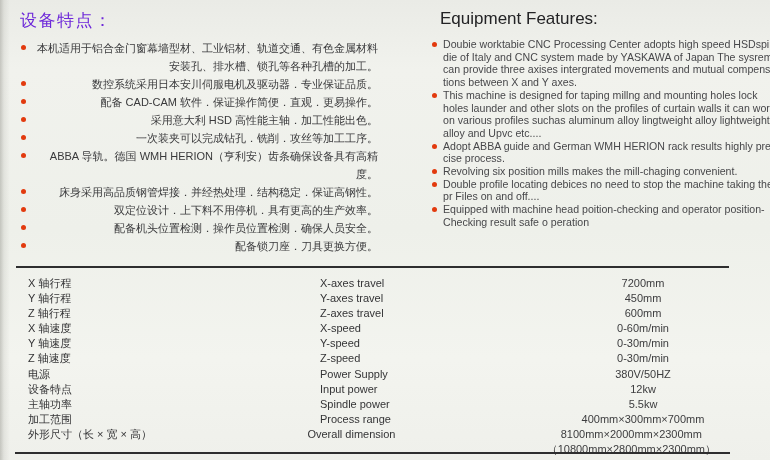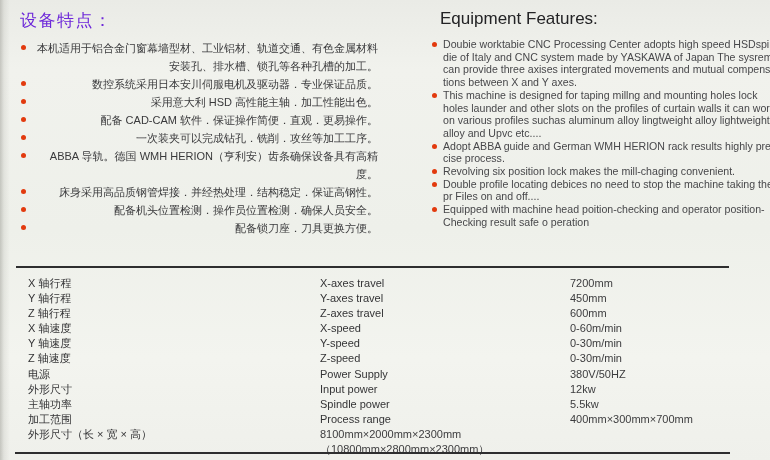--- a/index.html
+++ b/index.html
@@ -19,49 +19,50 @@
   .dot{position:absolute;width:5px;height:5px;border-radius:50%;background:var(--accent,#e23a0e);}
   .cn .feature-item{font-size:11px;line-height:18px;padding-left:12px;color:#39393b;text-align:right;}
   .cn .dot{left:1px;top:5.5px;}
   .en .feature-item{font-size:10.6px;line-height:12.7px;padding-left:11px;color:#47474a;}
   .en .dot{left:0;top:4px;}
   .spec-table{position:absolute;left:16px;top:266px;width:713px;border-top:2px solid var(--rule,#2e2e2f);}
   .spec-rows{padding-top:8px;}
   .spec-row{display:flex;font-size:11px;line-height:15.1px;color:#343436;}
   .spec-label-cn{width:292px;padding-left:12px;}
   .spec-label-en{width:250px;}
-  .spec-value{flex:1;text-align:left;padding-right:13px;white-space:nowrap;color:#3c3c3e;}
+  .spec-value{flex:1;text-align:center;padding-right:13px;white-space:nowrap;color:#3c3c3e;}
   .spec-value .v2{display:block;}
   .rule-bottom{position:absolute;top:184px;left:-1px;width:715px;height:2px;background:var(--rule,#2e2e2f);}
 </style>
 </head>
 <body style="--accent: #e23a0e; --rule: #2e2e2f;">
 
 <section class="col col-cn">
   <h2 class="title-cn">设备特点：</h2>
   <div class="feature-list cn">
       <div class="feature-item"><span class="dot"></span><span class="txt">本机适用于铝合金门窗幕墙型材、工业铝材、轨道交通、有色金属材料安装孔、排水槽、锁孔等各种孔槽的加工。</span></div>
       <div class="feature-item"><span class="dot"></span><span class="txt">数控系统采用日本安川伺服电机及驱动器．专业保证品质。</span></div>
+      <div class="feature-item"><span class="dot"></span><span class="txt">配备 CAD-CAM 软件．保证操作简便．直观．更易操作。</span></div>
       <div class="feature-item"><span class="dot"></span><span class="txt">采用意大利 HSD 高性能主轴．加工性能出色。</span></div>
-      <div class="feature-item"><span class="dot"></span><span class="txt">配备 CAD-CAM 软件．保证操作简便．直观．更易操作。</span></div>
       <div class="feature-item"><span class="dot"></span><span class="txt">一次装夹可以完成钻孔．铣削．攻丝等加工工序。</span></div>
       <div class="feature-item"><span class="dot"></span><span class="txt">ABBA 导轨。德国 WMH HERION（亨利安）齿条确保设备具有高精度。</span></div>
       <div class="feature-item"><span class="dot"></span><span class="txt">床身采用高品质钢管焊接．并经热处理．结构稳定．保证高钢性。</span></div>
+      <div class="feature-item"><span class="dot"></span><span class="txt">双定位设计．上下料不用停机．具有更高的生产效率。</span></div>
       <div class="feature-item"><span class="dot"></span><span class="txt">配备机头位置检测．操作员位置检测．确保人员安全。</span></div>
       <div class="feature-item"><span class="dot"></span><span class="txt">配备锁刀座．刀具更换方便。</span></div>
     </div>
 </section>
 
 <section class="col col-en">
   <h2 class="title-en">Equipment Features:</h2>
   <div class="feature-list en">
       <div class="feature-item"><span class="dot"></span><span class="txt">Doubie worktabie CNC Processing Center adopts high speed HSDspin die of Italy and CNC system made by YASKAWA of Japan The sysrem can provide three axises intergrated movements and mutual compensa tions between X and Y axes.</span></div>
       <div class="feature-item"><span class="dot"></span><span class="txt">This machine is designed for taping millng and mounting holes lock holes launder and other slots on the profiles of curtain walls it can work on various profiles suchas aluminum alloy lingtweight alloy lightweight alloy and Upvc etc....</span></div>
       <div class="feature-item"><span class="dot"></span><span class="txt">Adopt ABBA guide and German WMH HERION rack results highly pre cise process.</span></div>
-      <div class="feature-item"><span class="dot"></span><span class="txt">Revolving six position lock makes the mill-chaging convenient.</span></div>
+      <div class="feature-item"><span class="dot"></span><span class="txt">Revolving six position mills makes the mill-chaging convenient.</span></div>
       <div class="feature-item"><span class="dot"></span><span class="txt">Double profile locating debices no need to stop the machine taking the pr Files on and off....</span></div>
       <div class="feature-item"><span class="dot"></span><span class="txt">Equipped with machine head poition-checking and operator position- Checking result safe o peration</span></div>
     </div>
 </section>
 
 <section class="spec-table">
   <div class="spec-rows">
       <div class="spec-row">
         <span class="spec-label-cn">X 轴行程</span>
         <span class="spec-label-en">X-axes travel</span>
@@ -91,33 +92,34 @@
         <span class="spec-label-cn">Z 轴速度</span>
         <span class="spec-label-en">Z-speed</span>
         <span class="spec-value">0-30m/min</span>
       </div>
       <div class="spec-row">
         <span class="spec-label-cn">电源</span>
         <span class="spec-label-en">Power Supply</span>
         <span class="spec-value">380V/50HZ</span>
       </div>
       <div class="spec-row">
-        <span class="spec-label-cn">外形尺寸</span>
+        <span class="spec-label-cn">设备特点</span>
         <span class="spec-label-en">Input power</span>
         <span class="spec-value">12kw</span>
       </div>
       <div class="spec-row">
         <span class="spec-label-cn">主轴功率</span>
         <span class="spec-label-en">Spindle power</span>
         <span class="spec-value">5.5kw</span>
       </div>
       <div class="spec-row">
         <span class="spec-label-cn">加工范围</span>
         <span class="spec-label-en">Process range</span>
         <span class="spec-value">400mm×300mm×700mm</span>
       </div>
       <div class="spec-row">
         <span class="spec-label-cn">外形尺寸（长 × 宽 × 高）</span>
+        <span class="spec-label-en">Overall dimension</span>
         <span class="spec-value">8100mm×2000mm×2300mm<span class="v2">（10800mm×2800mm×2300mm）</span></span>
       </div>
     </div>
   <div class="rule-bottom"></div>
 </section>
 
 </body></html>

